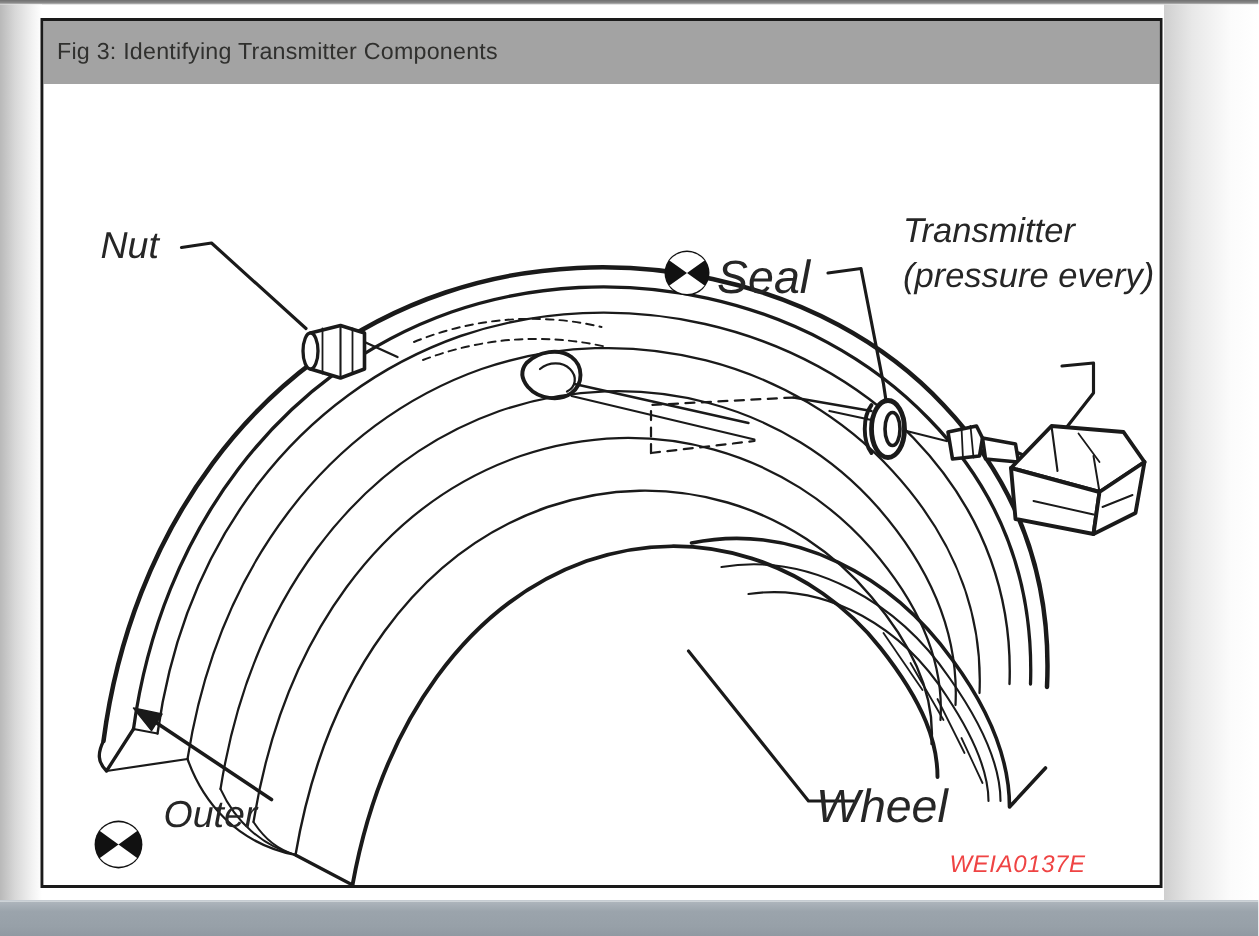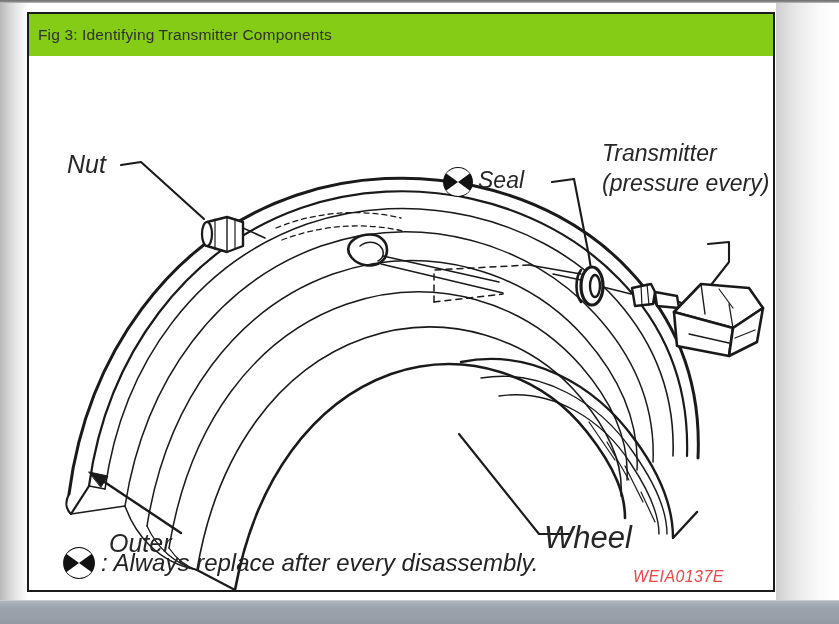--- a/index.html
+++ b/index.html
@@ -57,21 +57,21 @@
     top: 12px;
     width: 748px;
     height: 580px;
     background: #ffffff;
     border: 2px solid #1a1a1a;
     box-sizing: border-box;
     overflow: hidden;
   }
   #figure-header {
     height: 42px;
-    background: #84cc16;
+    background: #a3a3a3;
     box-sizing: border-box;
     display: flex;
     align-items: center;
     padding-left: 9px;
   }
   #figure-title {
     font-size: 15.5px;
     color: #30302e;
     letter-spacing: 0.15px;
     white-space: nowrap;
@@ -94,21 +94,21 @@
 
   
   .lbl {
     position: absolute;
     color: #262626;
     font-family: "Liberation Sans", sans-serif;
     white-space: nowrap;
     line-height: 1.02;
   }
   #label-nut      { left: 38px;  top: 96px;  font-size: 25px; }
-  #label-seal     { left: 449px; top: 113px; font-size: 23px; }
+  #label-seal     { left: 449px; top: 113px; font-size: 31px; }
   #label-wheel    { left: 515px; top: 466px; font-size: 31px; }
   #label-outer    { left: 80px;  top: 475px; font-size: 25px; }
   #label-transmitter {
     left: 573px; top: 83px;
     font-size: 23px;
     line-height: 1.30;
     white-space: normal;
     width: 175px;
   }
 
@@ -323,19 +323,18 @@
     <div class="lbl" id="label-wheel">Wheel</div>
 
     <div class="lbl" id="label-outer">Outer</div>
 
     <div id="legend-row">
       <svg class="xmark" width="34" height="34" viewBox="0 0 32 32">
         <circle cx="16" cy="16" r="15" fill="#111111"></circle>
         <path d="M16 16 L4.3 7.6 A15 15 0 0 1 27.7 7.6 Z" fill="#ffffff"></path>
         <path d="M16 16 L27.7 24.4 A15 15 0 0 1 4.3 24.4 Z" fill="#ffffff"></path>
       </svg>
-      <span id="legend-text">: Always replace after every disassembly.</span>
     </div>
 
     <div id="ref-code">WEIA0137E</div>
 
   </div>
 </div>
 
 </body></html>

